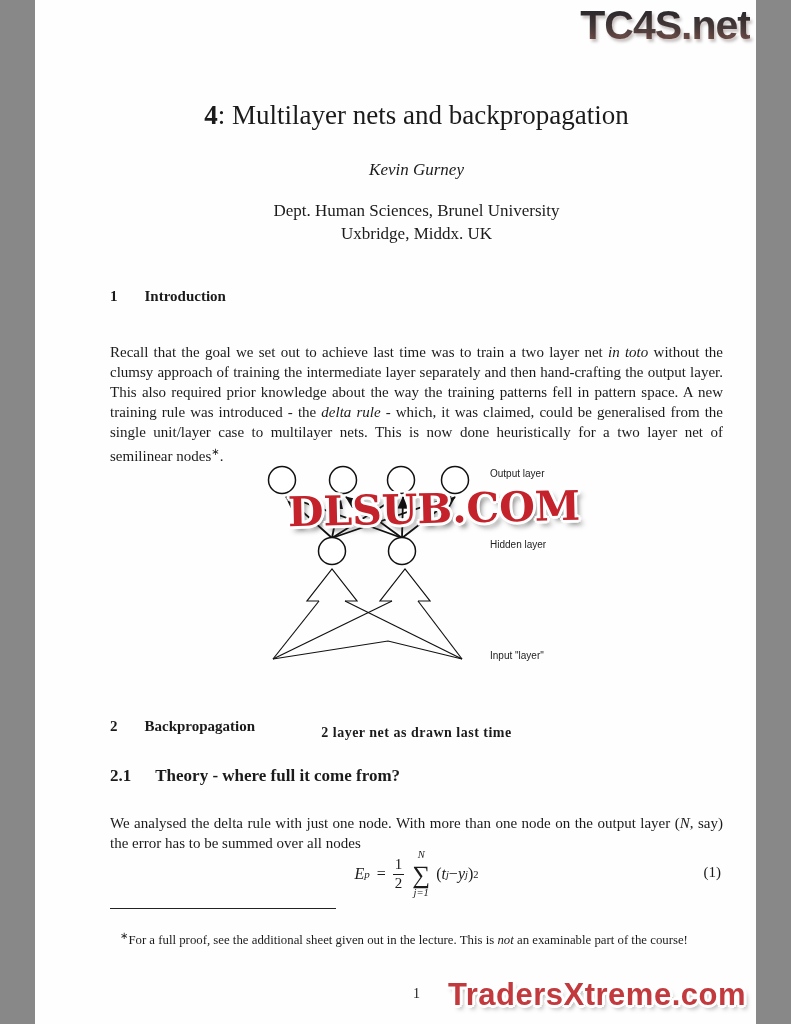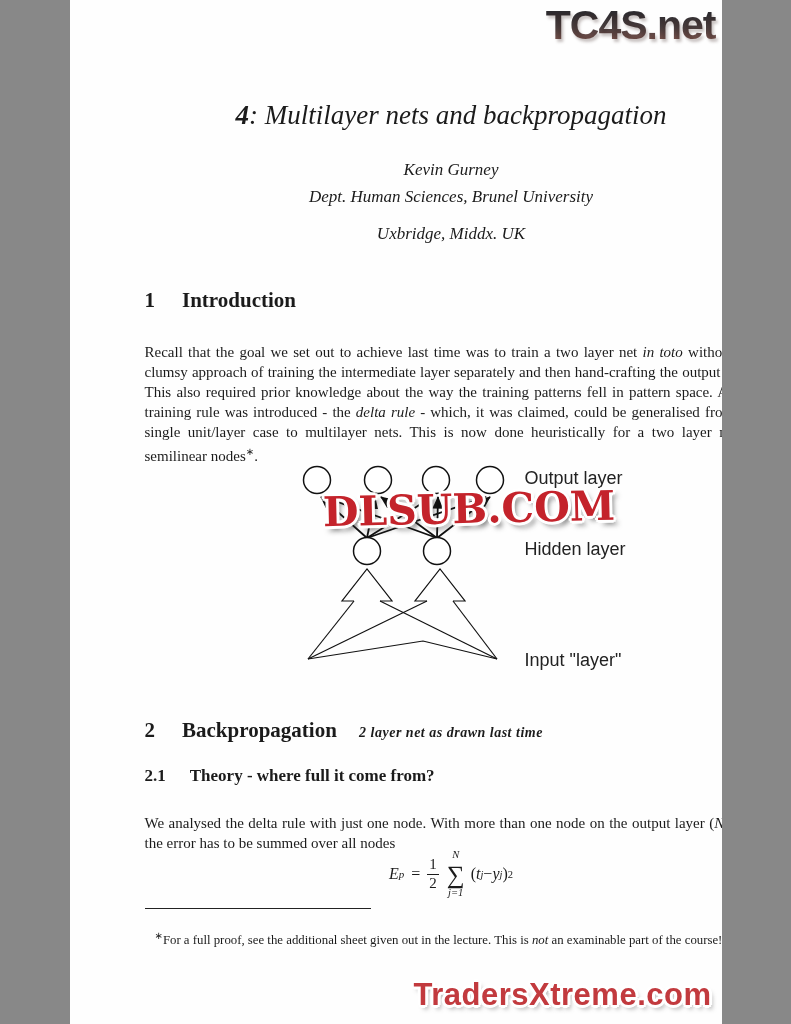--- a/index.html
+++ b/index.html
@@ -1,27 +1,27 @@
 <!DOCTYPE html>
 <html><head>
 <meta charset="utf-8">
 <style>
   html,body{margin:0;padding:0;background:#888;}
   .page{
     position:relative;
-    width:652px;height:1024px;
+    width:721px;height:1024px;
     margin:0 auto;
     background:#fefefe;
     font-family:"Liberation Serif", serif;
     color:#1b1b1b;
     overflow:hidden;
   }
   .abs{position:absolute;}
   .col{left:75px;width:613px;}
-  .center{text-align:center;font-style:italic;}
+  .center{text-align:center;}
   .just{text-align:justify;}
   .it{font-style:italic;}
   .bf{font-weight:bold;}
 
   
   .logo-tc4s{
     top:2px;right:6px;
     font-family:"Liberation Sans",sans-serif;
     font-weight:bold;font-size:41px;letter-spacing:-1px;
     color:#3c3436;
@@ -58,43 +58,43 @@
     text-shadow:
       -2px -2px 0 #fff, 2px -2px 0 #fff, -2px 2px 0 #fff, 2px 2px 0 #fff,
       -3px 0 0 #fff, 3px 0 0 #fff, 0 -3px 0 #fff, 0 3px 0 #fff,
       3px 4px 4px rgba(90,90,90,.5);
     white-space:nowrap;
   }
 
   
   .doc-title{top:100px;font-size:27px;}
   .author{top:160px;font-size:17px;font-style:italic;text-align:center;}
-  .affil1{top:187px;font-size:17px;}
+  .affil1{top:201px;font-size:17px;}
   .affil2{top:224px;font-size:17px;}
 
   
-  .h-sec{font-size:21px;font-weight:bold;}
+  .h-sec{font-size:15px;font-weight:bold;}
   .h-sec .sec-num{display:inline-block;margin-right:27px;}
   .h-sub{font-size:17px;font-weight:bold;}
   .h-sub .sec-num{display:inline-block;margin-right:24px;text-align:center;}
   .h1-intro{top:288px;}
   .h1-bp{top:718px;}
   .h2-theory{top:766px;}
 
   
   .body-text{font-size:15px;line-height:20px;}
   .p-intro{top:327px;}
   .p-theory{top:798px;}
   sup.fn-mark{font-size:10px;}
 
   
   .fig-svg{left:225px;top:458px;z-index:1;}
   .fig-label{
     font-family:"Liberation Sans",sans-serif;
-    font-size:18px;color:#222;white-space:nowrap;z-index:2;
+    font-size:10px;color:#222;white-space:nowrap;z-index:2;
   }
   .lbl-output{left:455px;top:468px;}
   .lbl-hidden{left:455px;top:539px;}
   .lbl-input{left:455px;top:650px;}
   .fig-caption{top:692px;font-size:14px;font-weight:bold;letter-spacing:0.5px;margin-top:33px;}
 
   
   .eq-row{top:843px;height:62px;}
   .eq{
     position:absolute;left:0;right:0;top:0;bottom:0;

